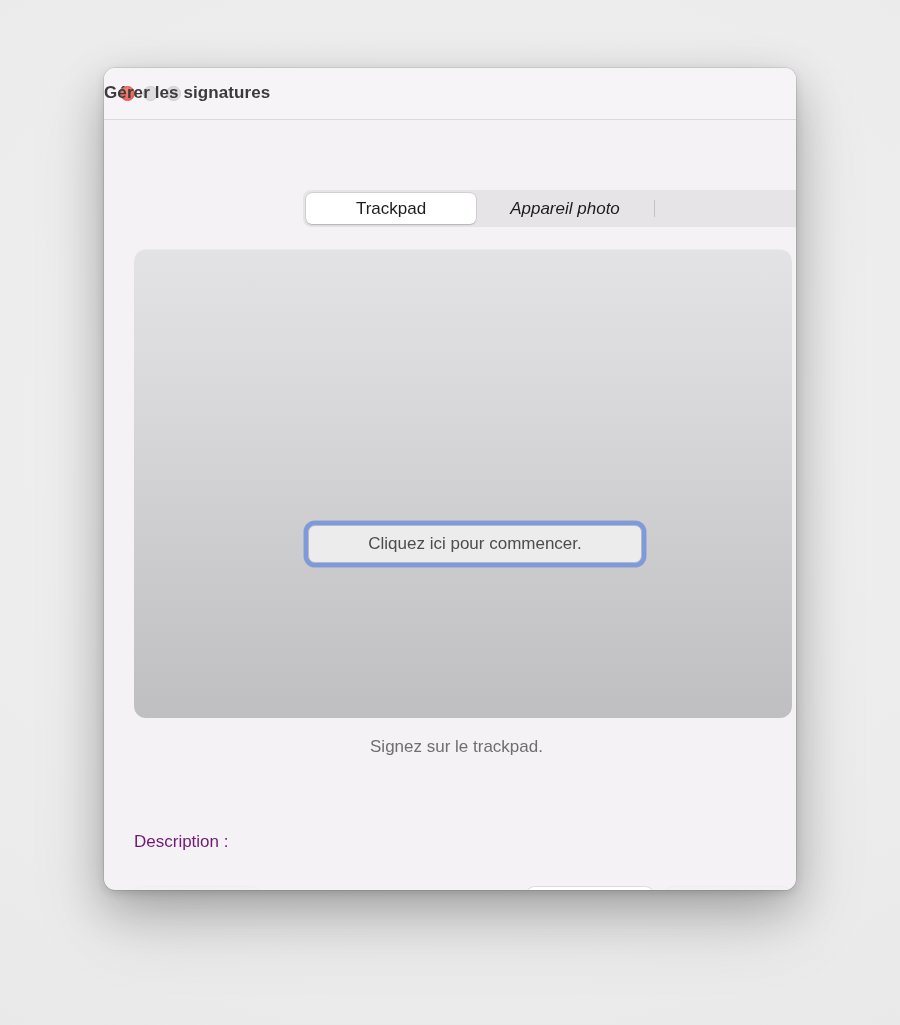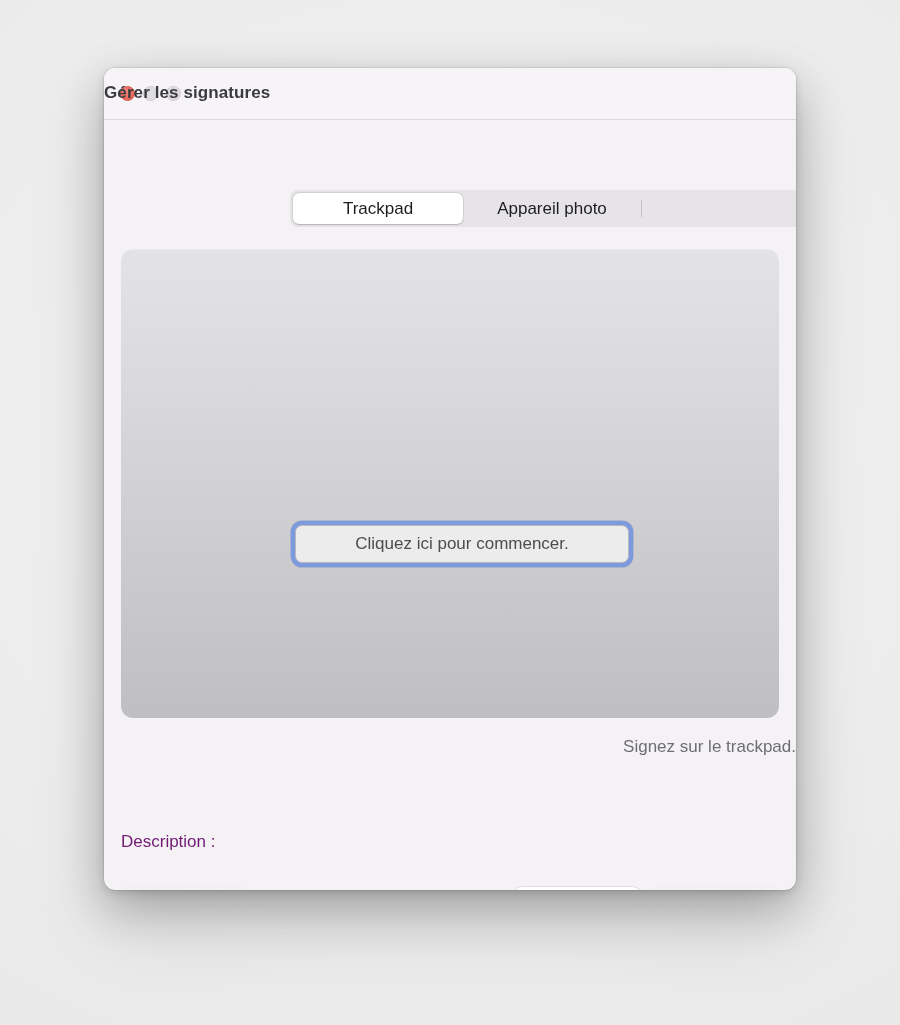--- a/index.html
+++ b/index.html
@@ -78,20 +78,21 @@
     font-size: 17px;
     font-weight: bold;
     color: #3b3b3d;
     letter-spacing: 0.1px;
   }
 
   
   #content {
     position: relative;
     height: 769px;
+    margin-left: 13px;
   }
 
   
   #tabs {
     position: absolute;
     left: 186px;
     top: 70px;
     width: 524px;
     height: 37px;
     background: #e7e4e7;
@@ -107,21 +108,21 @@
     line-height: 31px;
     text-align: center;
     font-size: 17px;
     color: #1d1d1f;
     border-radius: 6px;
     box-sizing: border-box;
     position: relative;
     cursor: default;
   }
   .tab.w1 { width: 170px; }
-  .tab.w2 { width: 178px; }
+  .tab.w2 { width: 178px; font-style: italic; }
   .tab.w3 { width: 164px; }
   .tab.selected {
     background: #ffffff;
     box-shadow: 0 0 0 0.5px rgba(0,0,0,0.10), 0 0.5px 1.5px rgba(0,0,0,0.18);
   }
   .tab-sep {
     width: 1px;
     height: 17px;
     background: #c6c3c6;
     flex: 0 0 auto;
@@ -165,21 +166,21 @@
     color: #4d4d4f;
     cursor: default;
   }
 
   
   #caption {
     position: absolute;
     left: 0;
     right: 0;
     top: 617px;
-    text-align: right;
+    text-align: center;
     font-size: 17px;
     color: #6e6e73;
   }
 
   
   #desc-row {
     position: absolute;
     left: 17px;
     top: 712px;
     display: flex;

